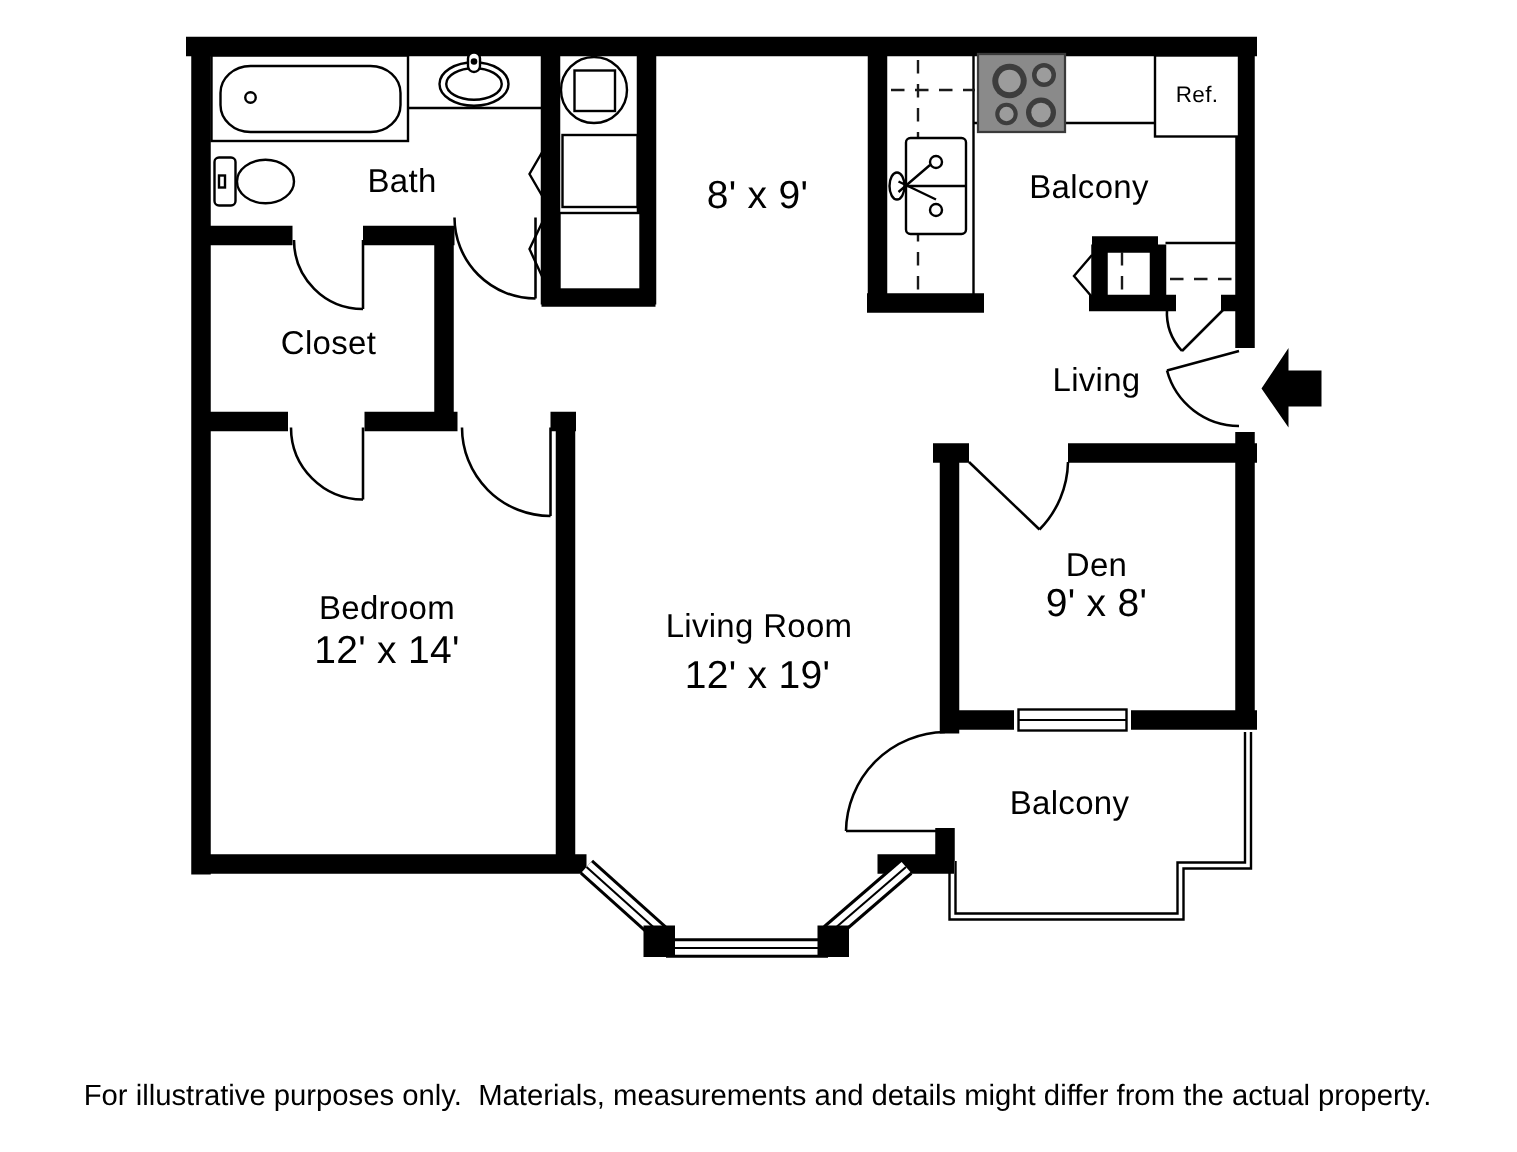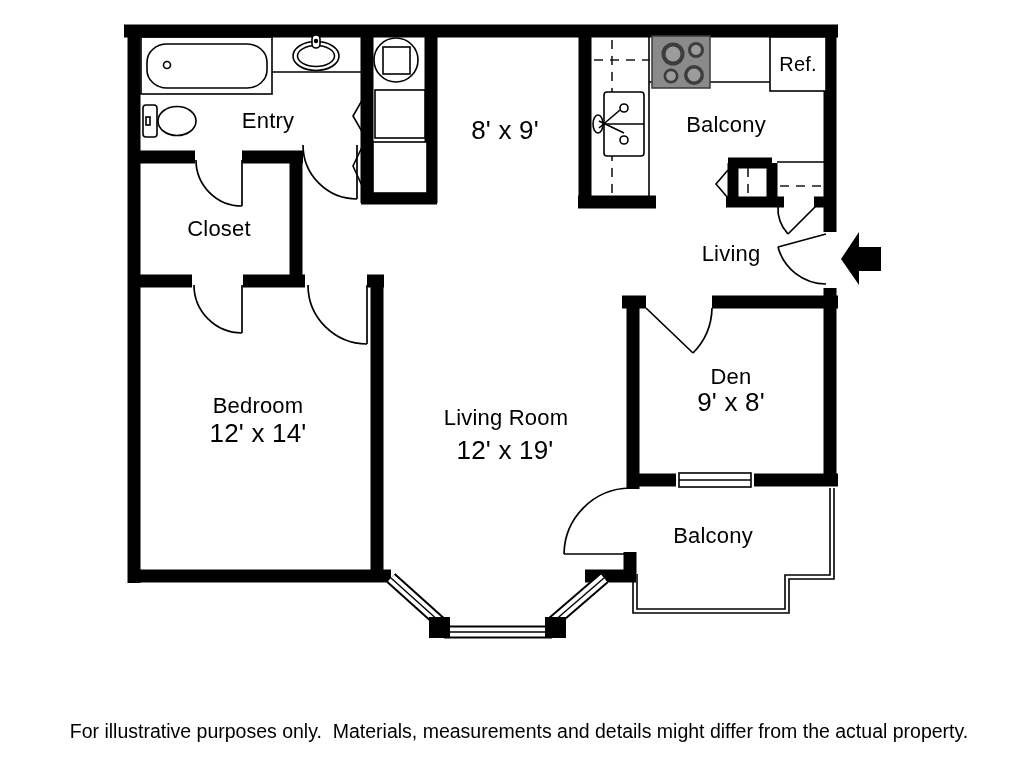--- a/index.html
+++ b/index.html
@@ -14,24 +14,24 @@
   .lbl{
     position:absolute;
     transform:translate(-50%,-50%);
     font-size:22px;
     line-height:1.1;
     color:#000;
     white-space:nowrap;
     letter-spacing:0.2px;
   }
   .dims{font-size:26px;}
-  .small-lbl{font-size:20px;}
+  .small-lbl{font-size:15px;}
   .footer-note{
     position:absolute;
-    left:519px;
+    left:505px;
     top:731px;
     transform:translate(-50%,-50%);
     font-size:19.5px;
     color:#000;
     white-space:pre;
   }
   .wall{stroke:#000;fill:none;stroke-linecap:butt;}
   .thin{stroke:#000;stroke-width:1.6;fill:none;}
   .thinw{stroke:#000;stroke-width:1.6;fill:#fff;}
   .dash{stroke:#1a1a1a;stroke-width:1.6;fill:none;stroke-dasharray:9 7;}
@@ -203,21 +203,21 @@
       <path class="door" d="M778,206 A38,38 0 0 0 788,234"></path>
     </g>
     <g>
       <path class="door" d="M826,234 L778,247"></path>
       <path class="door" d="M778,247 A50,50 0 0 0 826,284"></path>
     </g>
 
     <polygon points="841,259 859,232 859,247 881,247 881,271 859,271 859,285" fill="#000000"></polygon>
   </svg>
 
-  <div class="lbl" style="left:268px;top:121px">Entry</div>
+  <div class="lbl" style="left:268px;top:121px">Bath</div>
   <div class="lbl" style="left:219px;top:229px">Closet</div>
   <div class="lbl dims" style="left:505px;top:130px">8' x 9'</div>
   <div class="lbl" style="left:726px;top:125px">Balcony</div>
   <div class="lbl small-lbl" style="left:798px;top:64px">Ref.</div>
   <div class="lbl" style="left:731px;top:254px">Living</div>
   <div class="lbl" style="left:258px;top:406px">Bedroom</div>
   <div class="lbl dims" style="left:258px;top:433px">12' x 14'</div>
   <div class="lbl" style="left:506px;top:418px">Living Room</div>
   <div class="lbl dims" style="left:505px;top:450px">12' x 19'</div>
   <div class="lbl" style="left:731px;top:377px">Den</div>

